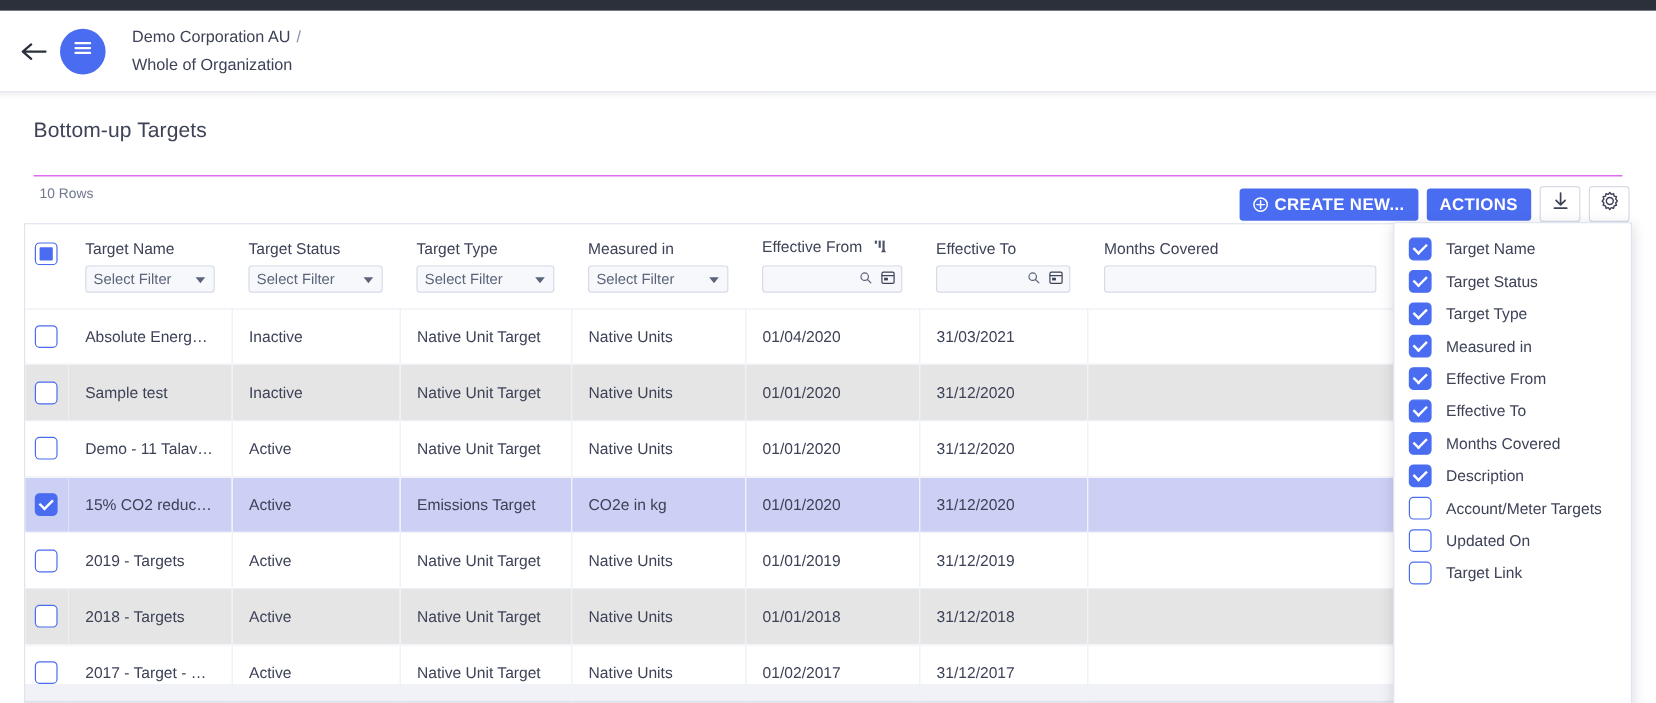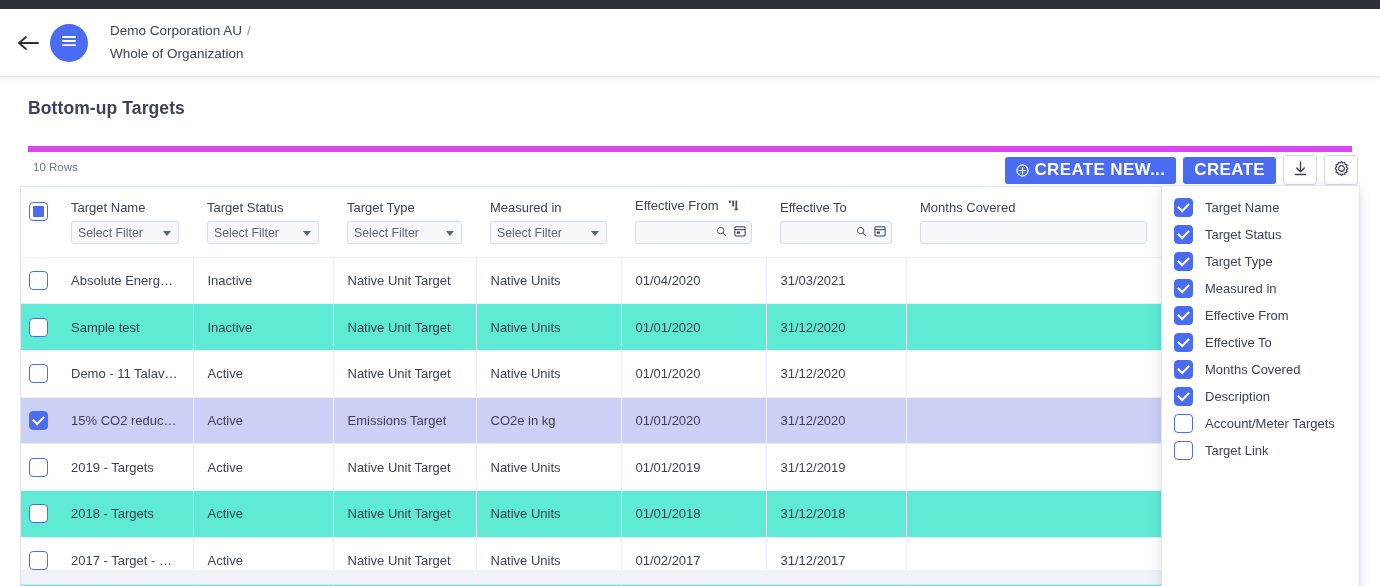--- a/index.html
+++ b/index.html
@@ -49,38 +49,38 @@
     background: linear-gradient(to bottom, rgba(60,70,100,0.07), rgba(60,70,100,0));
   }
 
   
   .page-body {
     position: absolute; top: 83px; left: 0; width: 1380px; height: 503px;
     background: #ffffff;
   }
   .page-title {
     position: absolute; top: 15px; left: 28px;
-    font-size: 17.5px; color: #3d4257; letter-spacing: .1px; font-weight: bold;
+    font-size: 17.5px; color: #3d4257; letter-spacing: .1px;
   }
 
   
   .rows-bar {
     position: absolute; top: 63px; left: 28px; width: 1324px; height: 32px;
-    border-top: 6px solid #d946ef;
+    border-top: 1px solid #d946ef;
   }
   .rows-count {
     position: absolute; top: 9px; left: 5px;
     font-size: 11.5px; color: #6f7790;
   }
 
   
   .toolbar { position: absolute; top: 72px; right: 22px; display: flex; align-items: center; gap: 7px; }
   .btn-primary {
     height: 27px; background: #4a6cf0; color: #fff; border: none; border-radius: 3px;
-    font-size: 17px; font-weight: bold; letter-spacing: .35px;
+    font-size: 14px; font-weight: bold; letter-spacing: .35px;
     display: flex; align-items: center; gap: 5px; padding: 0 11px;
     cursor: pointer; font-family: "Liberation Sans", sans-serif;
   }
   .btn-primary svg { display: block; }
   .icon-btn {
     width: 34px; height: 30px; background: #fff; border: 1px solid #d7dbe8;
     border-radius: 3px; display: flex; align-items: center; justify-content: center;
     cursor: pointer;
   }
 
@@ -103,21 +103,21 @@
   thead th {
     height: 34px; vertical-align: bottom; padding-bottom: 6px !important;
     border-right: none !important; background: #fff;
   }
   thead th .hlabel { font-size: 13px; color: #3d4257; }
   thead tr.filter-row th { height: 36px; vertical-align: top; padding-bottom: 0 !important; border-right: none !important; }
   .hdr-sep { border-bottom: 1px solid #dfe3ee; }
 
   tbody tr { height: 46.7px; }
   tbody tr td { border-top: 1px solid #eceff6; }
-  tbody tr.alt td { background: #5eead4; }
+  tbody tr.alt td { background: #e5e5e5; }
   tbody tr.sel td { background: #ccd0f4 !important; }
   tbody tr.partial { height: 20px; }
 
   
   .cb {
     width: 19px; height: 19px; border-radius: 4px;
     border: 1.6px solid #4a6cf0; background: #fff;
     display: inline-flex; align-items: center; justify-content: center;
     cursor: pointer; vertical-align: middle;
   }
@@ -229,21 +229,21 @@
       <button class="btn-primary">
         <span>
           <svg width="13" height="13" viewBox="0 0 14 14">
             <circle cx="7" cy="7" r="6" fill="none" stroke="#fff" stroke-width="1.3"></circle>
             <path d="M7 3.6 V10.4 M3.6 7 H10.4" stroke="#fff" stroke-width="1.3" stroke-linecap="round"></path>
           </svg>
         </span>
         <span>CREATE NEW...</span>
       </button>
       <button class="btn-primary">
-        <span>CREATE</span>
+        <span>ACTIONS</span>
       </button>
       <div class="icon-btn">
         <span>
           <svg width="17" height="17" viewBox="0 0 18 18">
             <path d="M9 2 V12 M5 8.4 L9 12.4 L13 8.4 M3.6 15.3 H14.4" fill="none" stroke="#3d4257" stroke-width="1.5" stroke-linecap="round" stroke-linejoin="round"></path>
           </svg>
         </span>
       </div>
       <div class="icon-btn">
         <span>
@@ -486,20 +486,24 @@
           <div class="col-item">
             <span class="cb checked"></span>
             <span>Description</span>
           </div>
           <div class="col-item">
             <span class="cb"></span>
             <span>Account/Meter Targets</span>
           </div>
           <div class="col-item">
             <span class="cb"></span>
+            <span>Updated On</span>
+          </div>
+          <div class="col-item">
+            <span class="cb"></span>
             <span>Target Link</span>
           </div>
         </div>
     </div>
   </div>
 
   <div class="hscroll-track"></div>
   <div class="hscroll-thumb"></div>
   <div class="vscroll-thumb"></div>
 </div>

